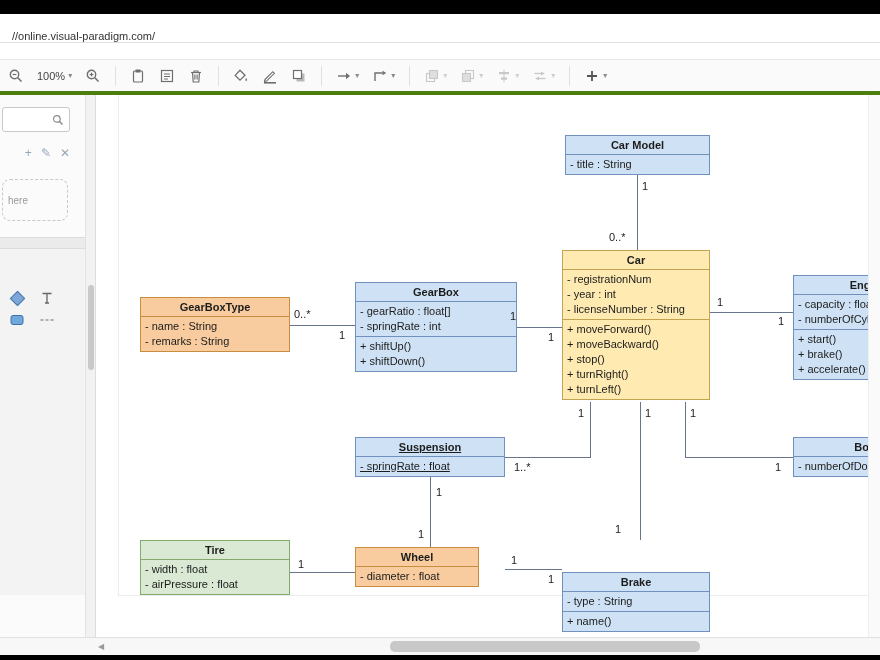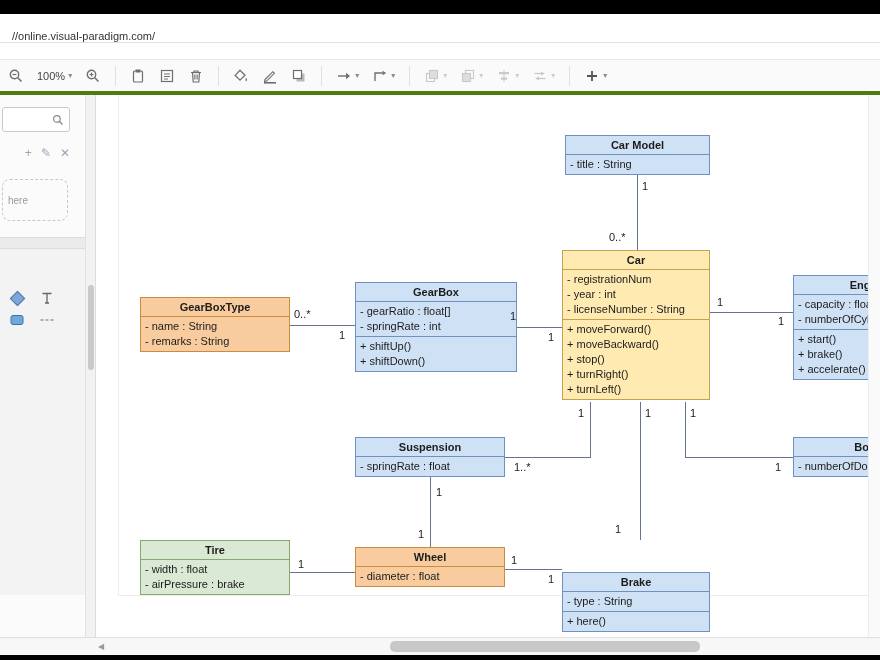--- a/index.html
+++ b/index.html
@@ -284,52 +284,52 @@
           <div class="sec">
             <div class="row">- capacity : floa</div>
             <div class="row">- numberOfCyli</div>
           </div>
           <div class="sec">
             <div class="row">+ start()</div>
             <div class="row">+ brake()</div>
             <div class="row">+ accelerate()</div>
           </div>
         </div>
-        <div class="uml blue" style="left: 259px; top: 342px; width: 150px;">
+        <div class="uml blue" style="left: 259px; top: 342px; width: 150px; text-decoration: underline;">
           <div class="hdr">Suspension</div>
           <div class="sec">
             <div class="row">- springRate : float</div>
           </div>
         </div>
         <div class="uml blue" style="left: 697px; top: 342px; width: 150px;">
           <div class="hdr">Body</div>
           <div class="sec">
             <div class="row">- numberOfDoo</div>
           </div>
         </div>
         <div class="uml green" style="left: 44px; top: 445px; width: 150px;">
           <div class="hdr">Tire</div>
           <div class="sec">
             <div class="row">- width : float</div>
-            <div class="row">- airPressure : brake</div>
-          </div>
-        </div>
-        <div class="uml orange" style="left: 259px; top: 452px; width: 150px;">
+            <div class="row">- airPressure : float</div>
+          </div>
+        </div>
+        <div class="uml orange" style="left: 259px; top: 452px; width: 124px;">
           <div class="hdr">Wheel</div>
           <div class="sec">
             <div class="row">- diameter : float</div>
           </div>
         </div>
         <div class="uml blue" style="left: 466px; top: 445px; width: 148px; margin-top: 32px;">
           <div class="hdr">Brake</div>
           <div class="sec">
             <div class="row">- type : String</div>
           </div>
           <div class="sec">
-            <div class="row">+ here()</div>
+            <div class="row">+ name()</div>
           </div>
         </div>
         <div class="mult" style="left: 546px; top: 85px;">1</div>
         <div class="mult" style="left: 513px; top: 136px;">0..*</div>
         <div class="mult" style="left: 198px; top: 213px;">0..*</div>
         <div class="mult" style="left: 243px; top: 234px;">1</div>
         <div class="mult" style="left: 414px; top: 215px;">1</div>
         <div class="mult" style="left: 452px; top: 236px;">1</div>
         <div class="mult" style="left: 621px; top: 201px;">1</div>
         <div class="mult" style="left: 682px; top: 220px;">1</div>

